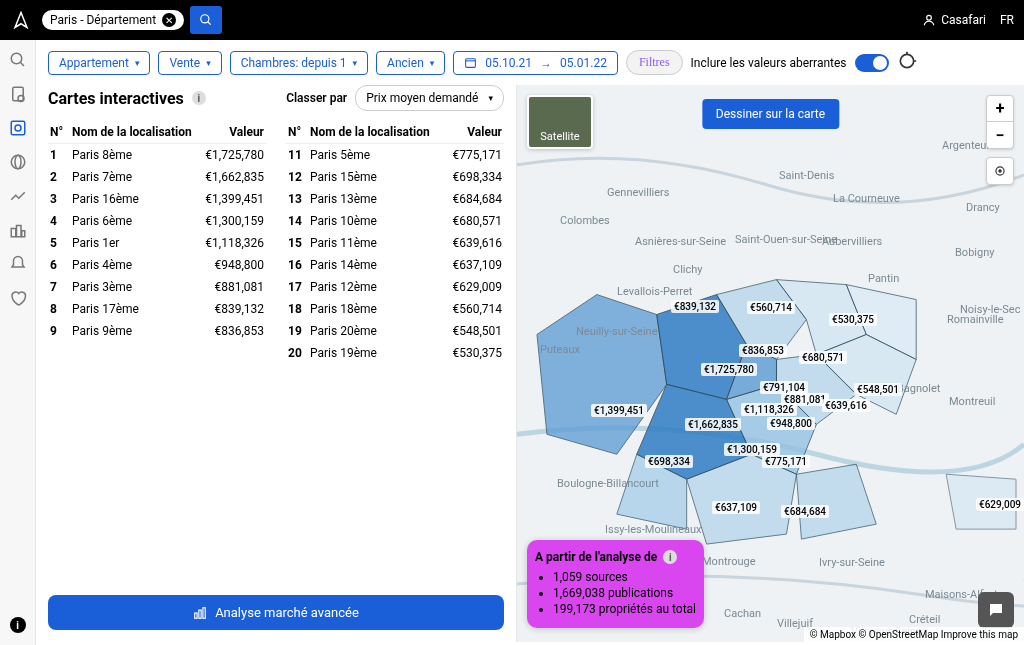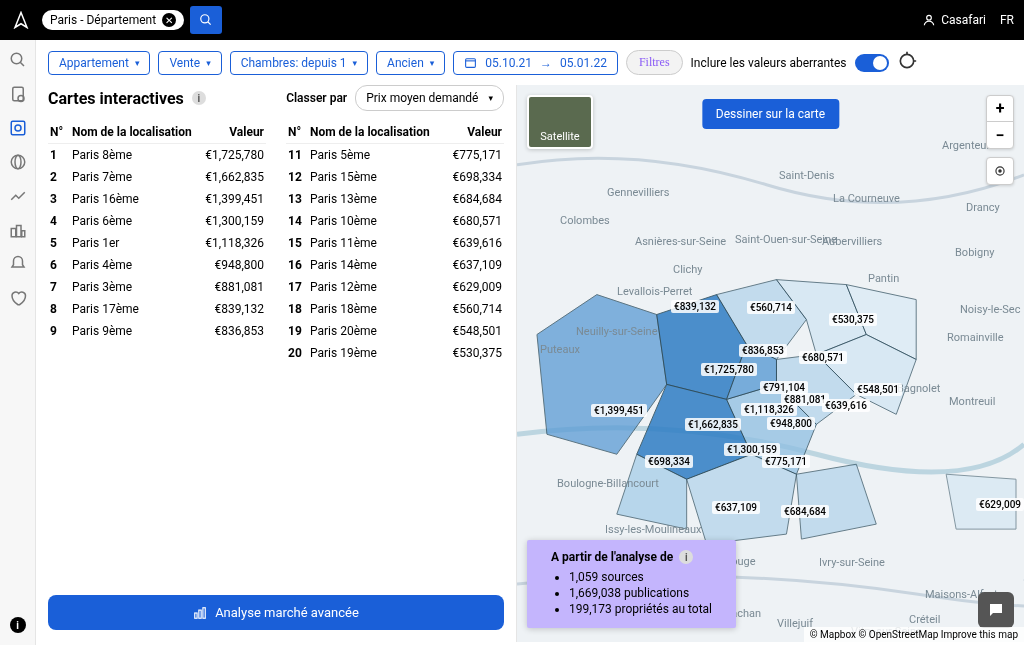--- a/index.html
+++ b/index.html
@@ -52,21 +52,21 @@
 
 .map-panel { flex: 1; position: relative; background: #e9eef2; overflow: hidden; border-left: 1px solid #e5e5e5; }
 .map-bg { position: absolute; inset: 0; }
 .sat-btn { position: absolute; top: 10px; left: 10px; width: 66px; height: 54px; background: #5a6a4f; color: #fff; font-size: 11px; border-radius: 4px; display: flex; align-items: flex-end; justify-content: center; padding: 4px; border: 2px solid #fff; box-shadow: 0 1px 4px rgba(0,0,0,0.2); }
 .draw-btn { position: absolute; top: 14px; left: 50%; transform: translateX(-50%); background: #1a5fd8; color: #fff; font-size: 12px; padding: 8px 14px; border-radius: 4px; }
 .zoom-ctrl { position: absolute; top: 10px; right: 10px; width: 28px; background: #fff; border-radius: 4px; border: 1px solid #ccc; overflow: hidden; box-shadow: 0 1px 3px rgba(0,0,0,0.15); }
 .zoom-ctrl div { height: 26px; display: flex; align-items: center; justify-content: center; font-size: 16px; font-weight: 700; cursor: pointer; }
 .zoom-ctrl div:first-child { border-bottom: 1px solid #ccc; }
 .locate-ctrl { position: absolute; top: 72px; right: 10px; width: 28px; height: 28px; background: #fff; border-radius: 4px; border: 1px solid #ccc; display: flex; align-items: center; justify-content: center; box-shadow: 0 1px 3px rgba(0,0,0,0.15); }
 
-.analysis-box { position: absolute; bottom: 14px; left: 10px; background: #c4b5fd; border-radius: 2px; padding: 10px 24px; font-size: 12px; box-shadow: 0 1px 6px rgba(0,0,0,0.2); }
+.analysis-box { position: absolute; bottom: 14px; left: 10px; background: #d946ef; border-radius: 10px; padding: 10px 8px; font-size: 12px; box-shadow: 0 1px 6px rgba(0,0,0,0.2); }
 .analysis-box .title { font-weight: 700; margin-bottom: 6px; display: flex; align-items: center; gap: 6px; }
 .analysis-box ul { list-style: disc; padding-left: 18px; }
 .analysis-box li { margin: 2px 0; }
 
 .attrib { position: absolute; bottom: 0; right: 0; background: rgba(255,255,255,0.8); font-size: 10px; padding: 2px 6px; }
 .chat-badge { position: absolute; bottom: 14px; right: 10px; width: 36px; height: 36px; background: #555; border-radius: 6px; display: flex; align-items: center; justify-content: center; color: #fff; }
 
 .city-label { position: absolute; font-size: 11px; color: #7a8a94; white-space: nowrap; }
 .price-label { position: absolute; font-size: 10px; background: rgba(255,255,255,0.85); padding: 1px 3px; border-radius: 2px; white-space: nowrap; font-weight: 500; }
 
@@ -382,21 +382,21 @@
           <div class="city-label" style="left: 449px; top: 116px;">Drancy</div>
           <div class="city-label" style="left: 43px; top: 129px; text-align: center;">Colombes</div>
           <div class="city-label" style="left: 438px; top: 161px;">Bobigny</div>
           <div class="city-label" style="left: 118px; top: 150px;">Asnières-sur-Seine</div>
           <div class="city-label" style="left: 218px; top: 148px;">Saint-Ouen-sur-Seine</div>
           <div class="city-label" style="left: 305px; top: 150px;">Aubervilliers</div>
           <div class="city-label" style="left: 156px; top: 178px;">Clichy</div>
           <div class="city-label" style="left: 351px; top: 187px;">Pantin</div>
           <div class="city-label" style="left: 100px; top: 200px;">Levallois-Perret</div>
           <div class="city-label" style="left: 443px; top: 218px;">Noisy-le-Sec</div>
-          <div class="city-label" style="left: 430px; top: 246px;">Romainville</div>
+          <div class="city-label" style="left: 430px; top: 228px;">Romainville</div>
           <div class="city-label" style="left: 59px; top: 240px;">Neuilly-sur-Seine</div>
           <div class="city-label" style="left: 23px; top: 258px;">Puteaux</div>
           <div class="city-label" style="left: 380px; top: 297px;">Bagnolet</div>
           <div class="city-label" style="left: 432px; top: 310px;">Montreuil</div>
           <div class="city-label" style="left: 40px; top: 392px;">Boulogne-Billancourt</div>
           <div class="city-label" style="left: 88px; top: 438px;">Issy-les-Moulineaux</div>
           <div class="city-label" style="left: 22px; top: 470px;">Meudon</div>
           <div class="city-label" style="left: 185px; top: 470px;">Montrouge</div>
           <div class="city-label" style="left: 302px; top: 471px;">Ivry-sur-Seine</div>
           <div class="city-label" style="left: 37px; top: 493px;">Fleury</div>

